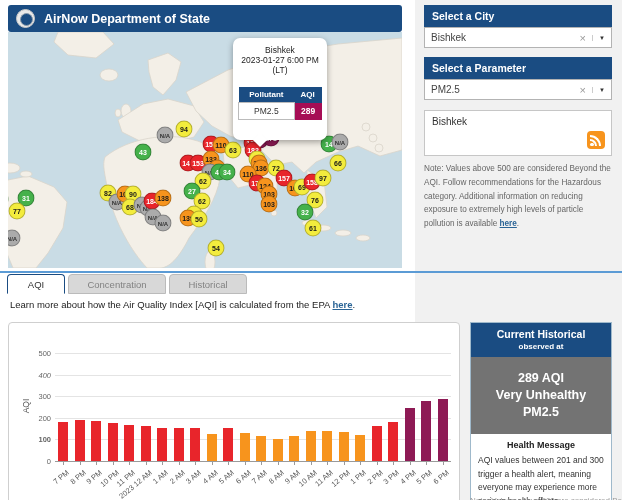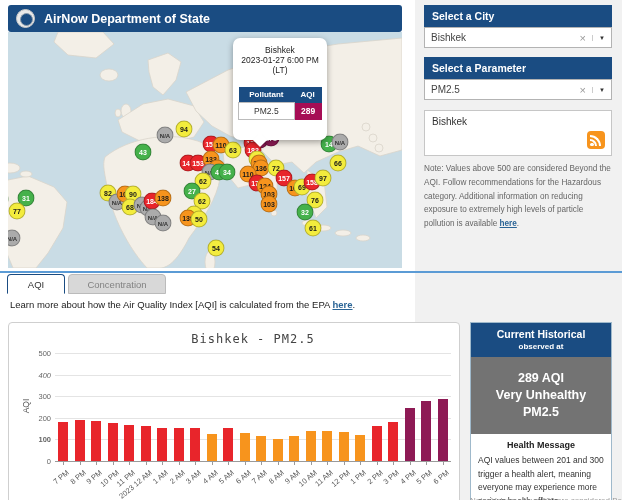--- a/index.html
+++ b/index.html
@@ -254,26 +254,26 @@
       </div>
   </div>
 
   <div class="side-note"><span>Note: Values above 500 are considered Beyond the AQI. Follow recommendations for the Hazardous category. Additional information on reducing exposure to extremely high levels of particle pollution is available </span><a class="link" href="#">here</a><span>.</span></div>
 
   <div class="divider"></div>
 
   <div class="tabs">
     <div class="tab tab-aqi active">AQI</div>
     <div class="tab tab-conc">Concentration</div>
+    <div class="tab tab-hist">Historical</div>
   </div>
 
   <div class="learn-more"><span>Learn more about how the Air Quality Index [AQI] is calculated from the EPA </span><a class="link" href="#">here</a><span>.</span></div>
 
   <div class="chart-card">
-    <div class="chart-title">Bishkek - PM2.5</div>
     <div class="ylabel">AQI</div>
     <div class="plot" id="plot">
         <div class="ytick" style="left: 8px; top: 134px;">0</div>
         <div class="gridline" style="left: 46px; width: 396px; top: 116.4px;"></div>
         <div class="ytick" style="left: 8px; top: 112.4px; font-weight: bold;">100</div>
         <div class="gridline" style="left: 46px; width: 396px; top: 94.8px;"></div>
         <div class="ytick" style="left: 8px; top: 90.8px;">200</div>
         <div class="gridline" style="left: 46px; width: 396px; top: 73.2px;"></div>
         <div class="ytick" style="left: 8px; top: 69.2px;">300</div>
         <div class="gridline" style="left: 46px; width: 396px; top: 51.6px;"></div>

